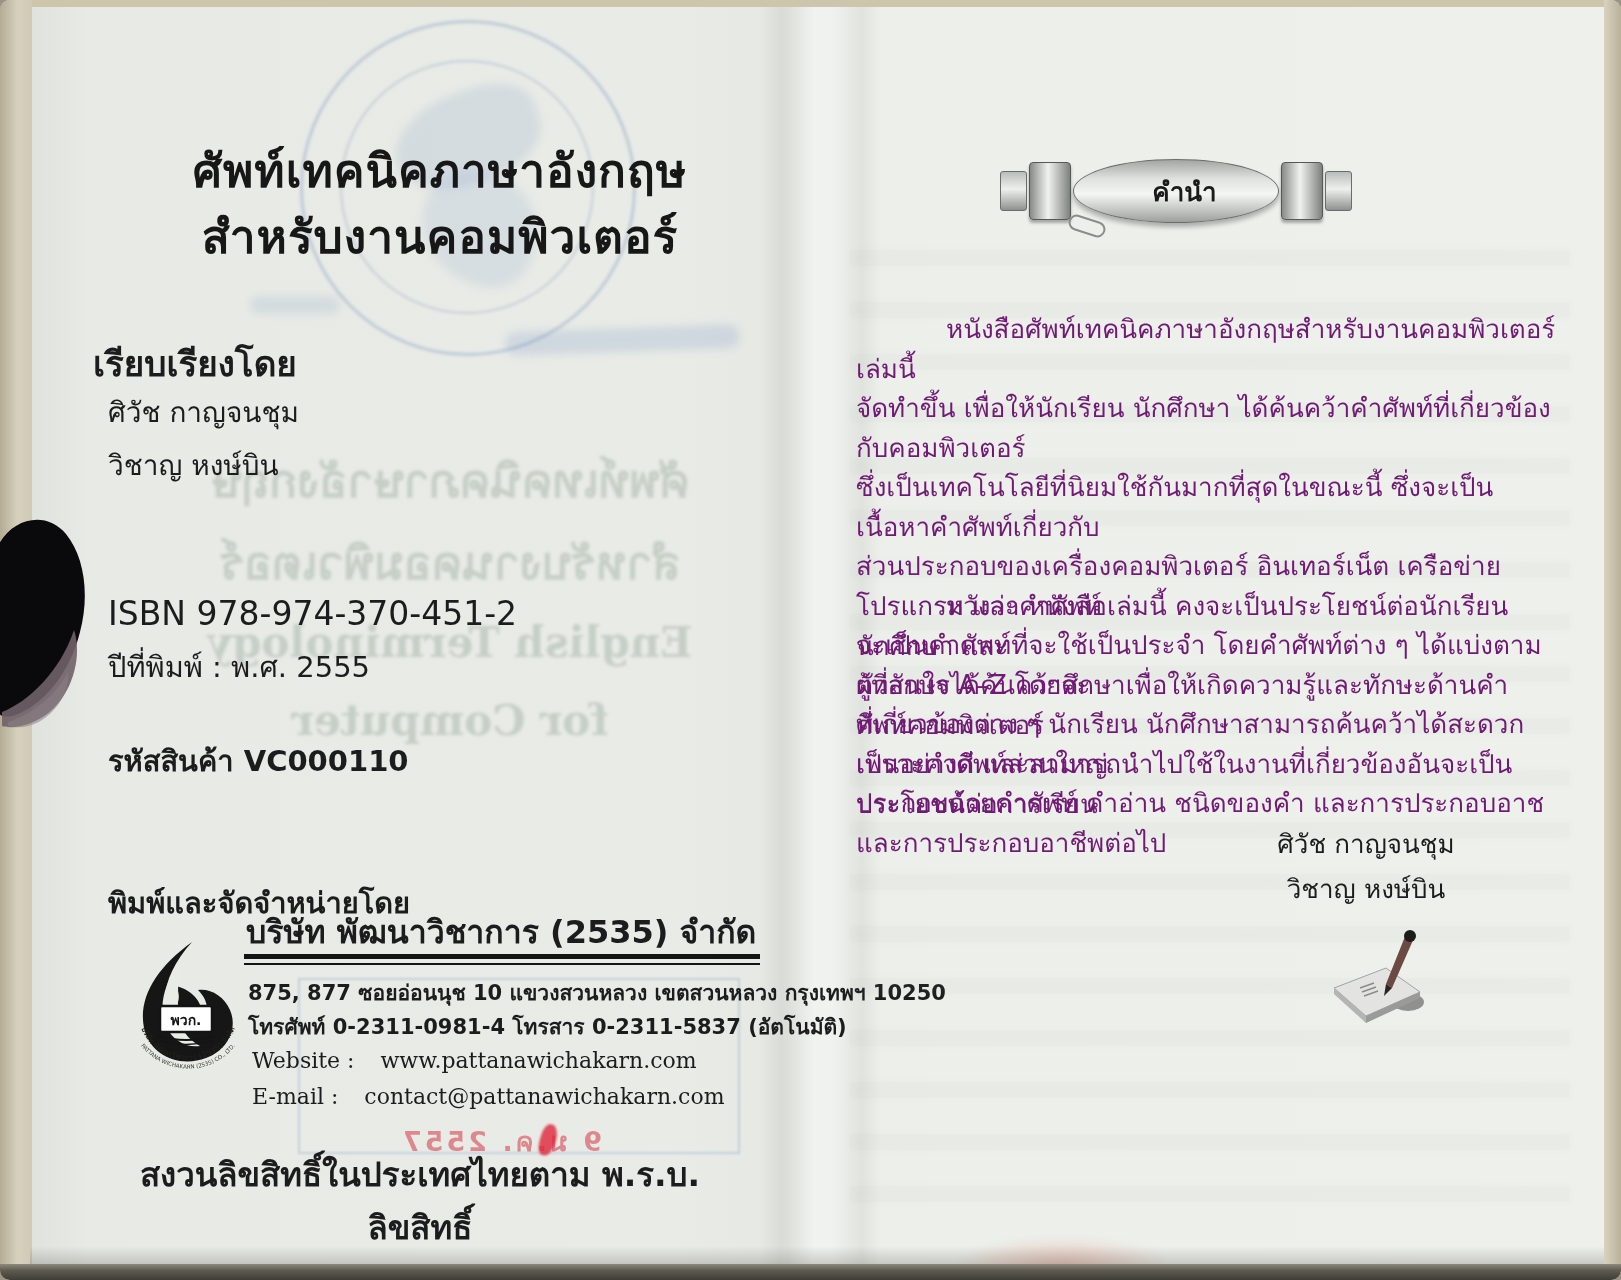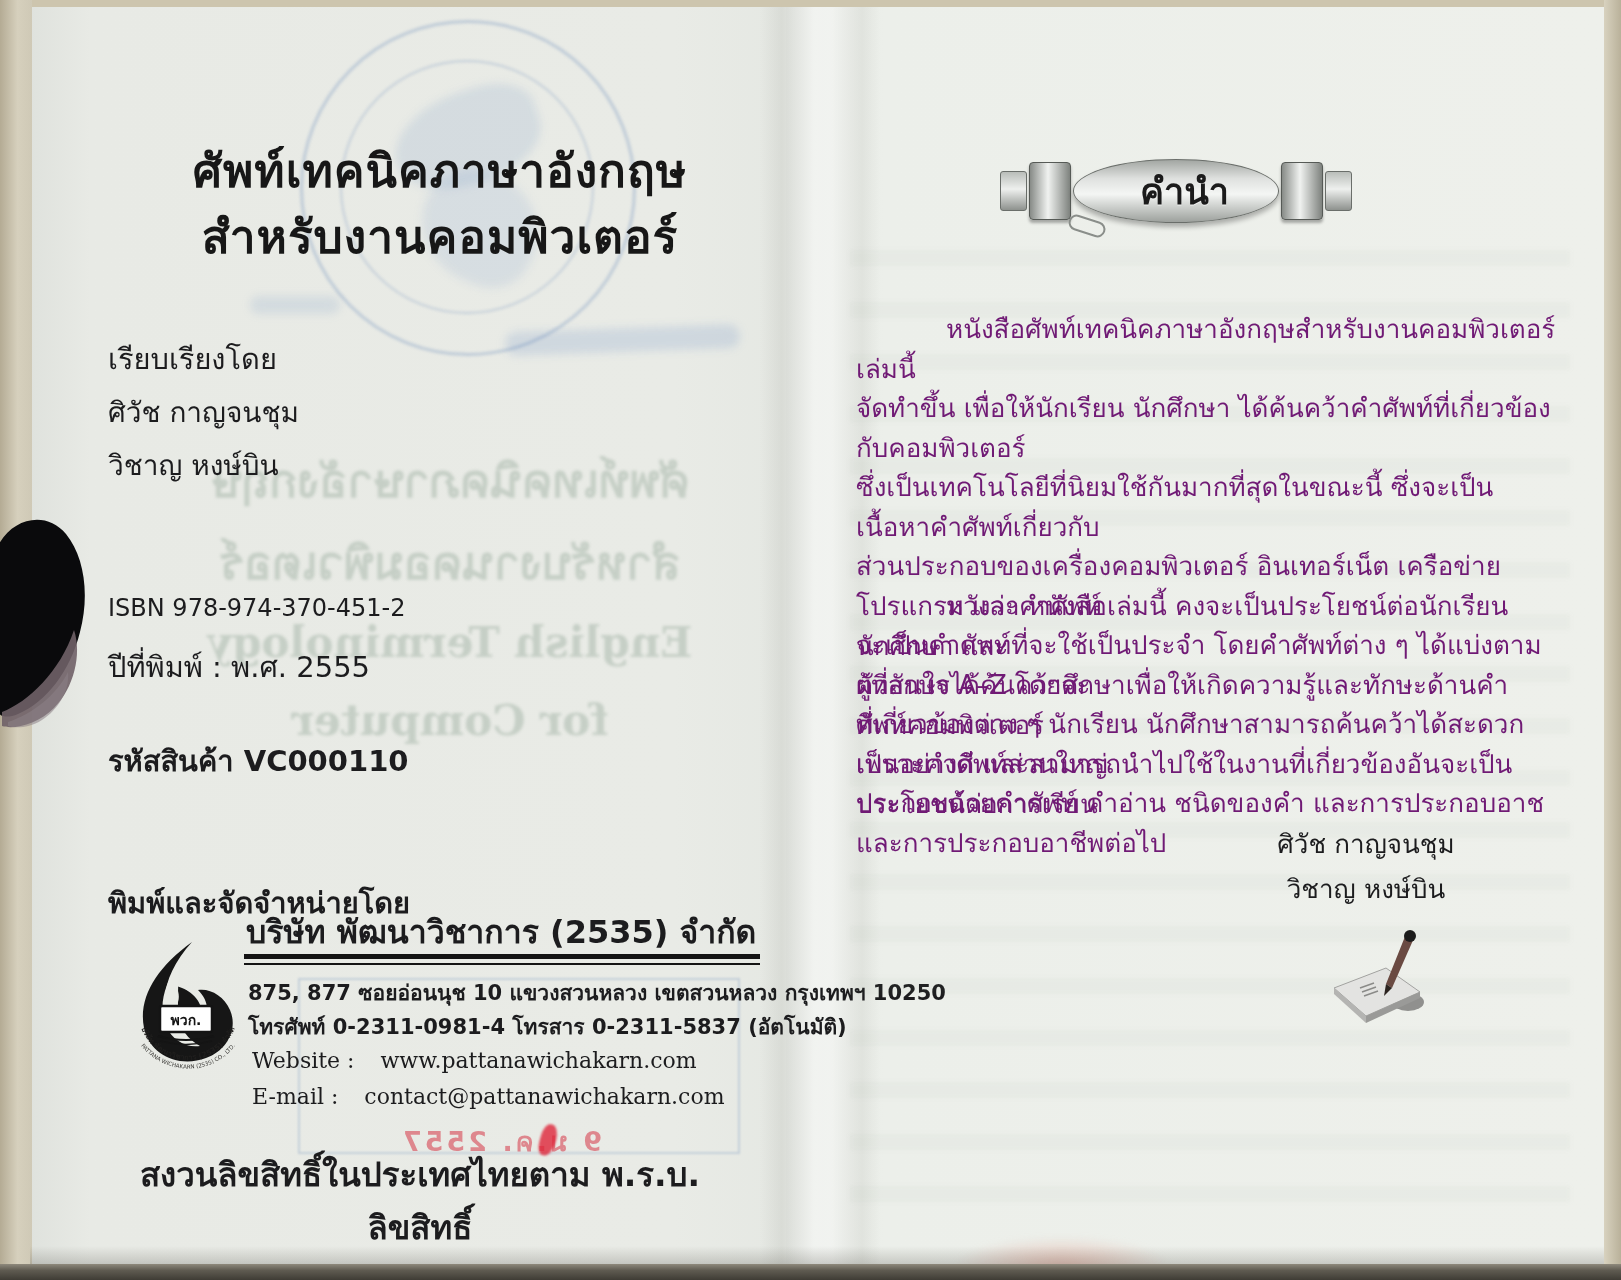--- a/index.html
+++ b/index.html
@@ -1,17 +1,17 @@
 <!DOCTYPE html>
 <html><head>
 <meta charset="utf-8">
 <style>
   html,body{margin:0;padding:0;background:#9a9386;}
   #photo{position:relative;width:1621px;height:1280px;overflow:hidden;
-         background:#c9c1ac;font-family:"DejaVu Sans",sans-serif;color:#1c1c1e;}
+         background:#c9c1ac;font-family:"DejaVu Sans",sans-serif;color:#1c1c1e;border-radius:10px;}
   .abs{position:absolute;}
 
   
   .page-left{left:30px;top:6px;width:756px;height:1258px;
     background:linear-gradient(90deg,#dfe2dd 0%,#e8eae5 8%,#e9ebe6 85%,#e5e8e3 100%);}
   .page-right{left:786px;top:4px;width:818px;height:1262px;
     background:linear-gradient(90deg,#e3e6e1 0%,#ecefea 12%,#eef0eb 100%);}
   .gutter{left:760px;top:4px;width:120px;height:1262px;pointer-events:none;
     background:linear-gradient(90deg,rgba(110,110,100,0) 0%,rgba(110,110,100,.10) 18%,
       rgba(255,255,255,.45) 45%,rgba(255,255,255,.40) 60%,rgba(110,110,100,.08) 85%,rgba(110,110,100,0) 100%);}
@@ -37,28 +37,28 @@
   .stamp-w2{left:420px;top:172px;width:120px;height:110px;background:rgba(105,140,195,.14);
     border-radius:50% 60% 40% 60%;transform:rotate(24deg);filter:blur(5px);}
   .stamp-sub{left:505px;top:328px;width:235px;height:24px;background:rgba(105,140,195,.20);
     border-radius:12px;filter:blur(4px);transform:rotate(-2deg);}
   .stamp-sub2{left:250px;top:296px;width:90px;height:18px;background:rgba(105,140,195,.16);
     border-radius:9px;filter:blur(4px);}
 
   
   .title{left:140px;top:138px;width:600px;text-align:center;font-size:46px;font-weight:600;
     line-height:66px;color:#171717;letter-spacing:1px;}
-  .byline{left:108px;top:336px;font-size:29px;font-weight:400;}
+  .byline{left:93px;top:336px;font-size:35px;font-weight:700;}
   .author1{left:108px;top:390px;font-size:28px;}
   .author2{left:108px;top:443px;font-size:28px;}
   .ghost{left:140px;top:440px;width:620px;text-align:center;transform:scaleX(-1);
     color:rgba(143,162,148,.38);filter:blur(1.6px);}
   .ghost .g-th{font-size:46px;font-weight:700;line-height:82px;}
   .ghost .g-en{font-family:"DejaVu Serif",serif;font-size:42px;font-weight:700;line-height:78px;}
-  .isbn{left:108px;top:594px;font-size:24px;}
+  .isbn{left:108px;top:594px;font-size:33px;}
   .year{left:108px;top:644px;font-size:29px;}
   .code{left:108px;top:738px;font-size:29px;font-weight:600;}
   .publine{left:108px;top:880px;font-size:29px;font-weight:700;}
   .company{left:246px;top:906px;font-size:32px;font-weight:700;}
   .rule{left:244px;top:954px;width:516px;height:4px;border-top:5px solid #141414;border-bottom:2px solid #141414;}
   .addr1{left:248px;top:976px;font-size:21px;font-weight:600;}
   .addr2{left:248px;top:1010px;font-size:21px;font-weight:600;text-align:center;}
   .web{left:252px;top:1048px;font-size:22px;font-family:"DejaVu Serif",serif;}
   .mail{left:252px;top:1084px;font-size:22px;font-family:"DejaVu Serif",serif;}
   .web .val,.mail .val{margin-left:26px;}
@@ -73,21 +73,21 @@
   .ghostrows{left:850px;top:250px;width:720px;height:980px;filter:blur(2px);
     background:repeating-linear-gradient(180deg,rgba(135,155,140,.05) 0 16px,rgba(135,155,140,0) 16px 52px);}
   .banner{left:1000px;top:152px;width:352px;height:78px;display:flex;align-items:center;}
   .band{width:26px;height:38px;background:linear-gradient(180deg,#b9bdb9,#eef0ee 45%,#8e928e);
     border:1px solid #6a6e6a;border-radius:3px;}
   .clasp{width:42px;height:56px;background:linear-gradient(90deg,#878b87,#f0f2f0 45%,#7e827e);
     border:1px solid #565a56;border-radius:4px;margin:0 2px;box-shadow:0 3px 3px rgba(0,0,0,.30);}
   .plate{width:216px;height:62px;border-radius:50%;border:1px solid #6a6e6a;
     background:linear-gradient(180deg,#a2a6a2 0%,#dfe1df 30%,#f4f6f4 55%,#9da19d 100%);
     display:flex;align-items:center;justify-content:center;box-shadow:0 4px 5px rgba(0,0,0,.28);}
-  .plate span{font-size:36px;font-weight:700;color:#1b1b1b;text-shadow:0 1px 0 rgba(255,255,255,.6);margin-left:17px;}
+  .plate span{font-size:26px;font-weight:700;color:#1b1b1b;text-shadow:0 1px 0 rgba(255,255,255,.6);margin-left:17px;}
   .chainlet{left:1068px;top:218px;width:34px;height:12px;border:2px solid #8a8e8a;border-radius:8px;transform:rotate(18deg);}
   .para{left:856px;top:310px;width:700px;font-size:26px;line-height:39.5px;color:#701a75;}
   .para2{top:587px;}
   .indent{text-indent:90px;}
   .sig{left:1256px;top:822px;width:220px;text-align:center;font-size:26px;line-height:45px;}
 
   .finger{left:952px;top:1236px;width:220px;height:52px;filter:blur(3px);
     background:radial-gradient(ellipse at 50% 60%,rgba(226,178,165,.8) 0%,rgba(226,178,165,0) 70%);}
   .logo{left:118px;top:936px;width:140px;height:140px;}
   .penicon{left:1322px;top:928px;width:112px;height:100px;}

